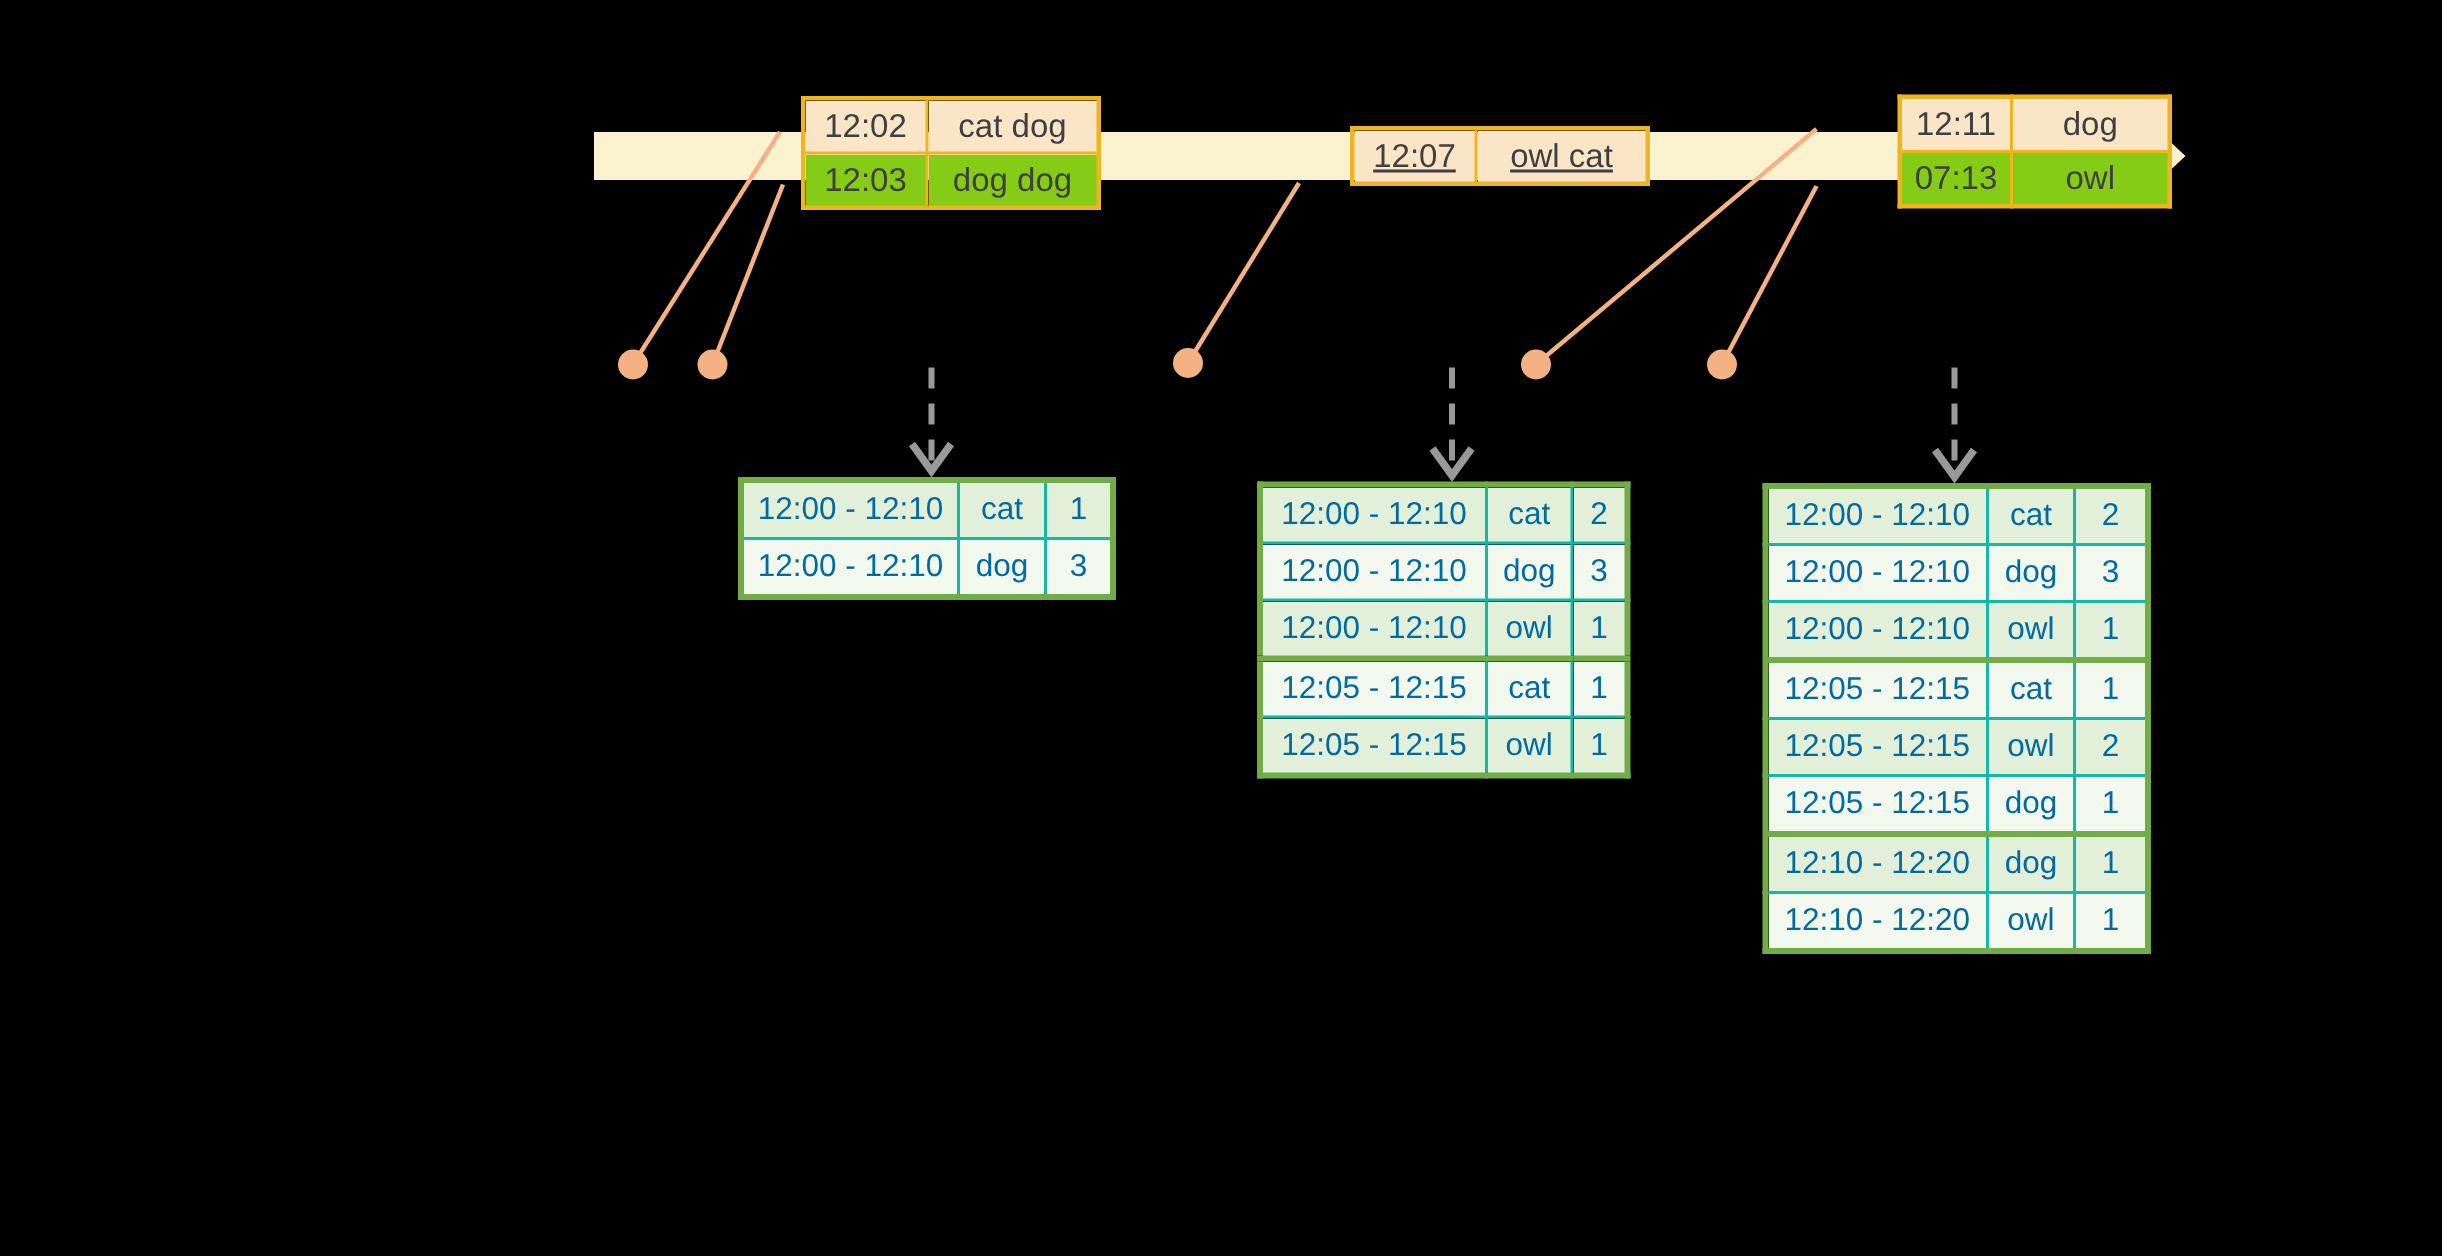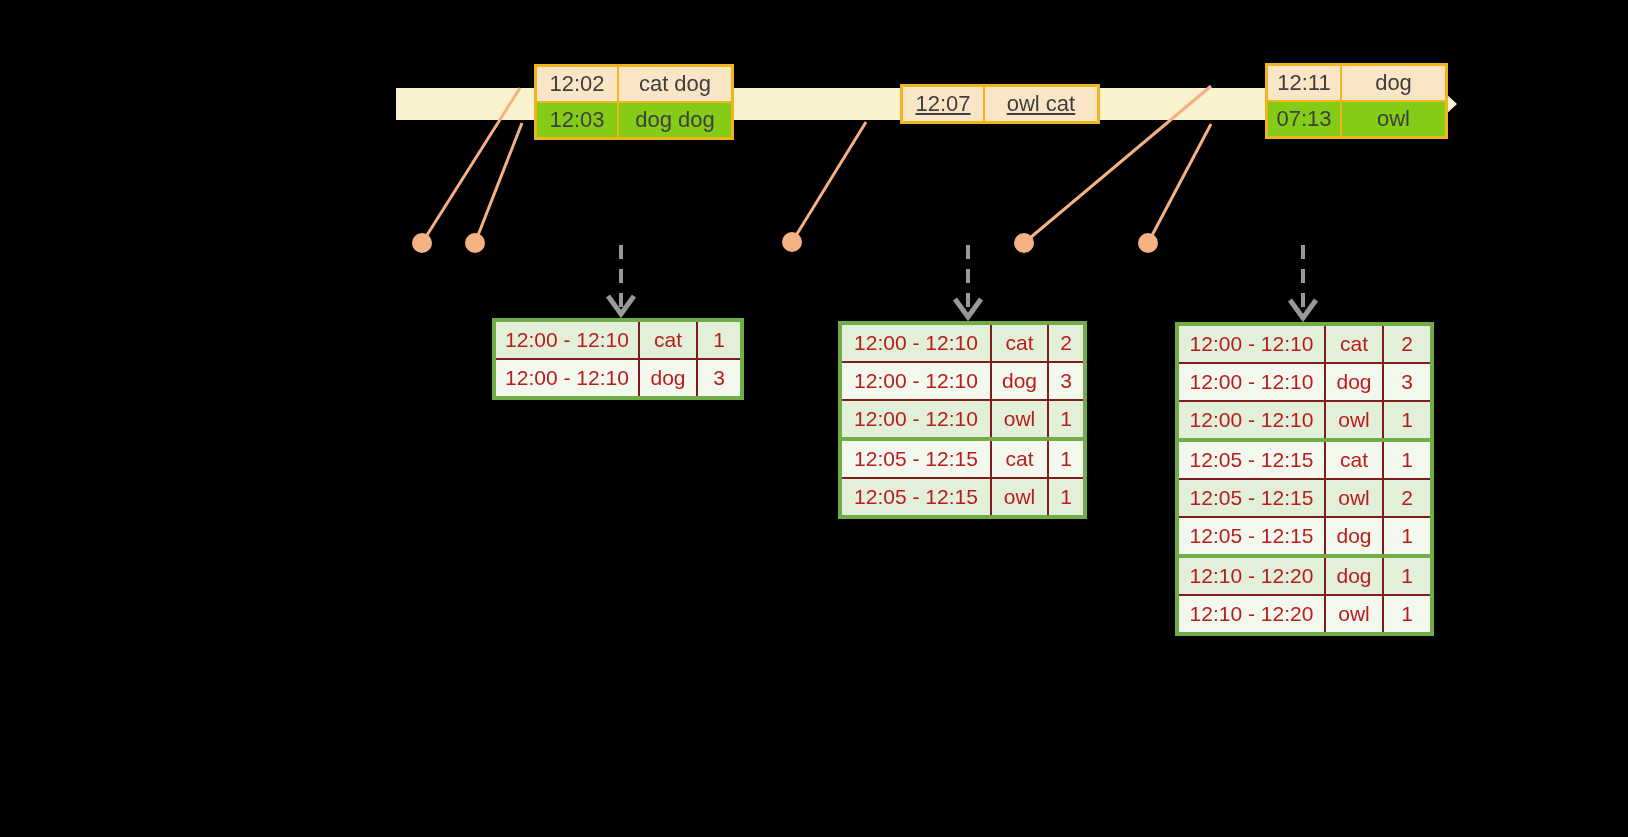--- a/index.html
+++ b/index.html
@@ -16,21 +16,21 @@
   .et td{border:2px solid #f0b41e;height:34px;font-size:22px;color:#3f3f3f;}
   .et .c-time{width:80px;}
   .et .c-words{width:112px;}
   .et3 .c-time{width:72px;}
   .et3 .c-words{width:103px;}
   .row-peach td{background:#fae5c7;}
   .row-cream td{background:#84cc16;}
 
   
   .gt{border:4px solid #70ad47;}
-  .gt td{border:2px solid #7f1d1d;height:36px;font-size:21px;color:#b91c1c;}
+  .gt td{border:2px solid #14b8a6;height:36px;font-size:21px;color:#0369a1;}
   .g-odd td{background:#e2efd9;}
   .g-even td{background:#f3f8ee;}
   .group-end td{border-bottom:4px solid #70ad47;}
   .gt1 .c-win{width:142px;} .gt1 .c-word{width:56px;} .gt1 .c-cnt{width:42px;}
   .gt2 .c-win{width:148px;} .gt2 .c-word{width:55px;} .gt2 .c-cnt{width:34px;}
   .gt3 .c-win{width:145px;} .gt3 .c-word{width:56px;} .gt3 .c-cnt{width:46px;}
 </style>
 </head>
 <body>
 

